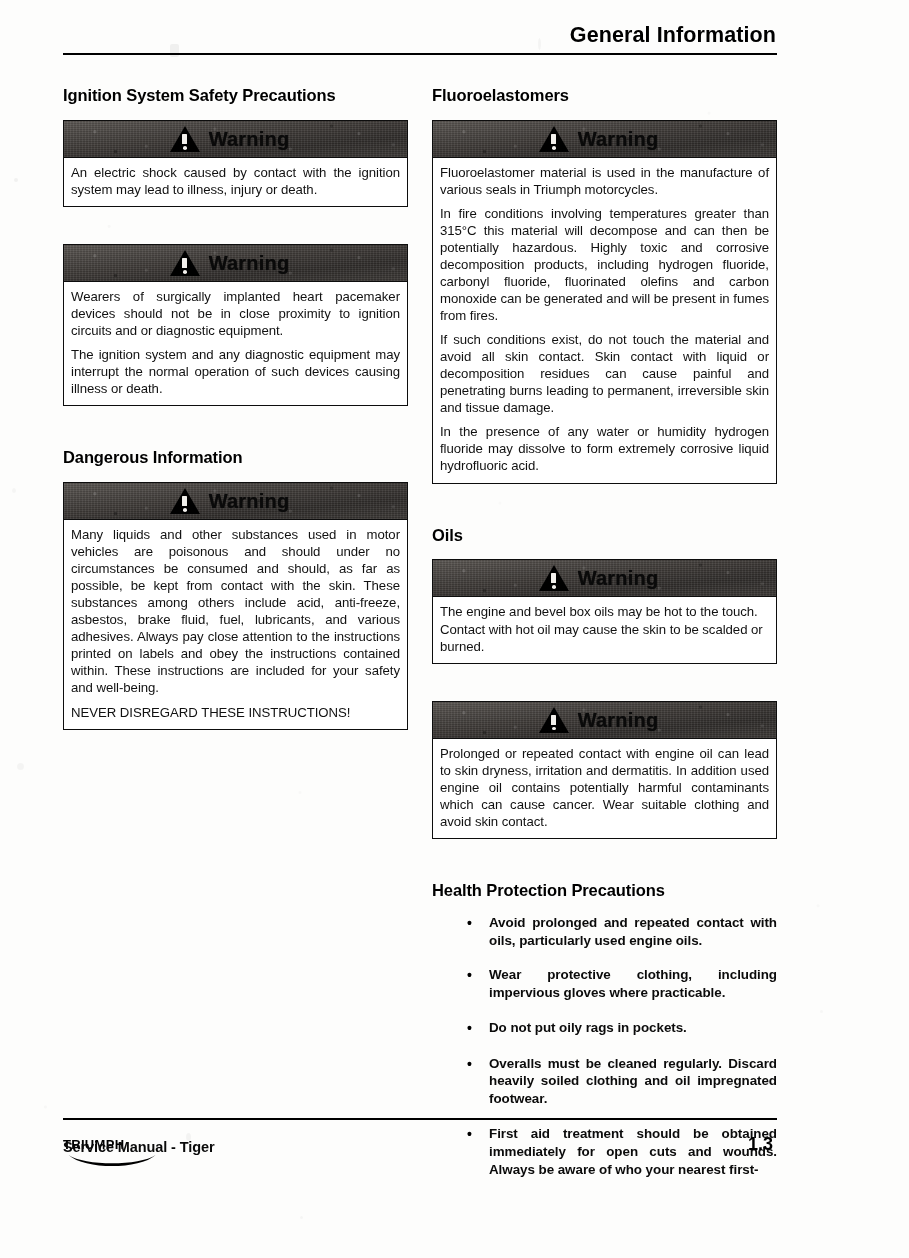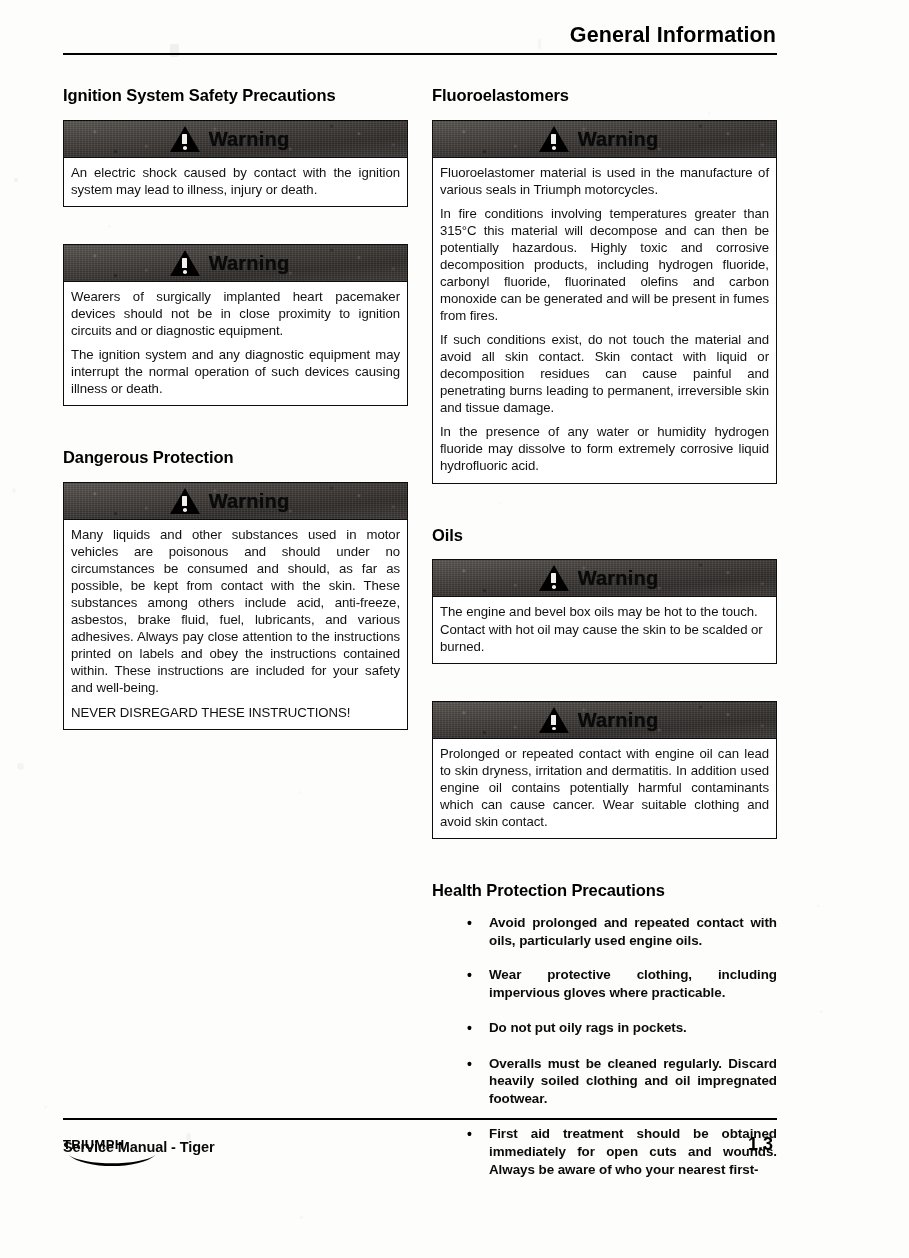--- a/index.html
+++ b/index.html
@@ -328,21 +328,21 @@
           </div>
         </div>
         <div class="warning-body">
           <p>Wearers of surgically implanted heart pacemaker devices should not be in close proximity to ignition circuits and or diagnostic equipment.</p>
           <p>The ignition system and any diagnostic equipment may interrupt the normal operation of such devices causing illness or death.</p>
         </div>
       </div>
 
       <div class="spacer-lg"></div>
 
-      <h2 class="section-title">Dangerous Protection</h2>
+      <h2 class="section-title">Dangerous Information</h2>
 
       <div class="warning-box">
         <div class="warning-banner">
           <div class="warn-inner">
             <div class="warn-tri">
               <span class="bang"></span>
                 <span class="bang-dot"></span>
             </div>
             <div class="warn-label">Warning</div>
           </div>

